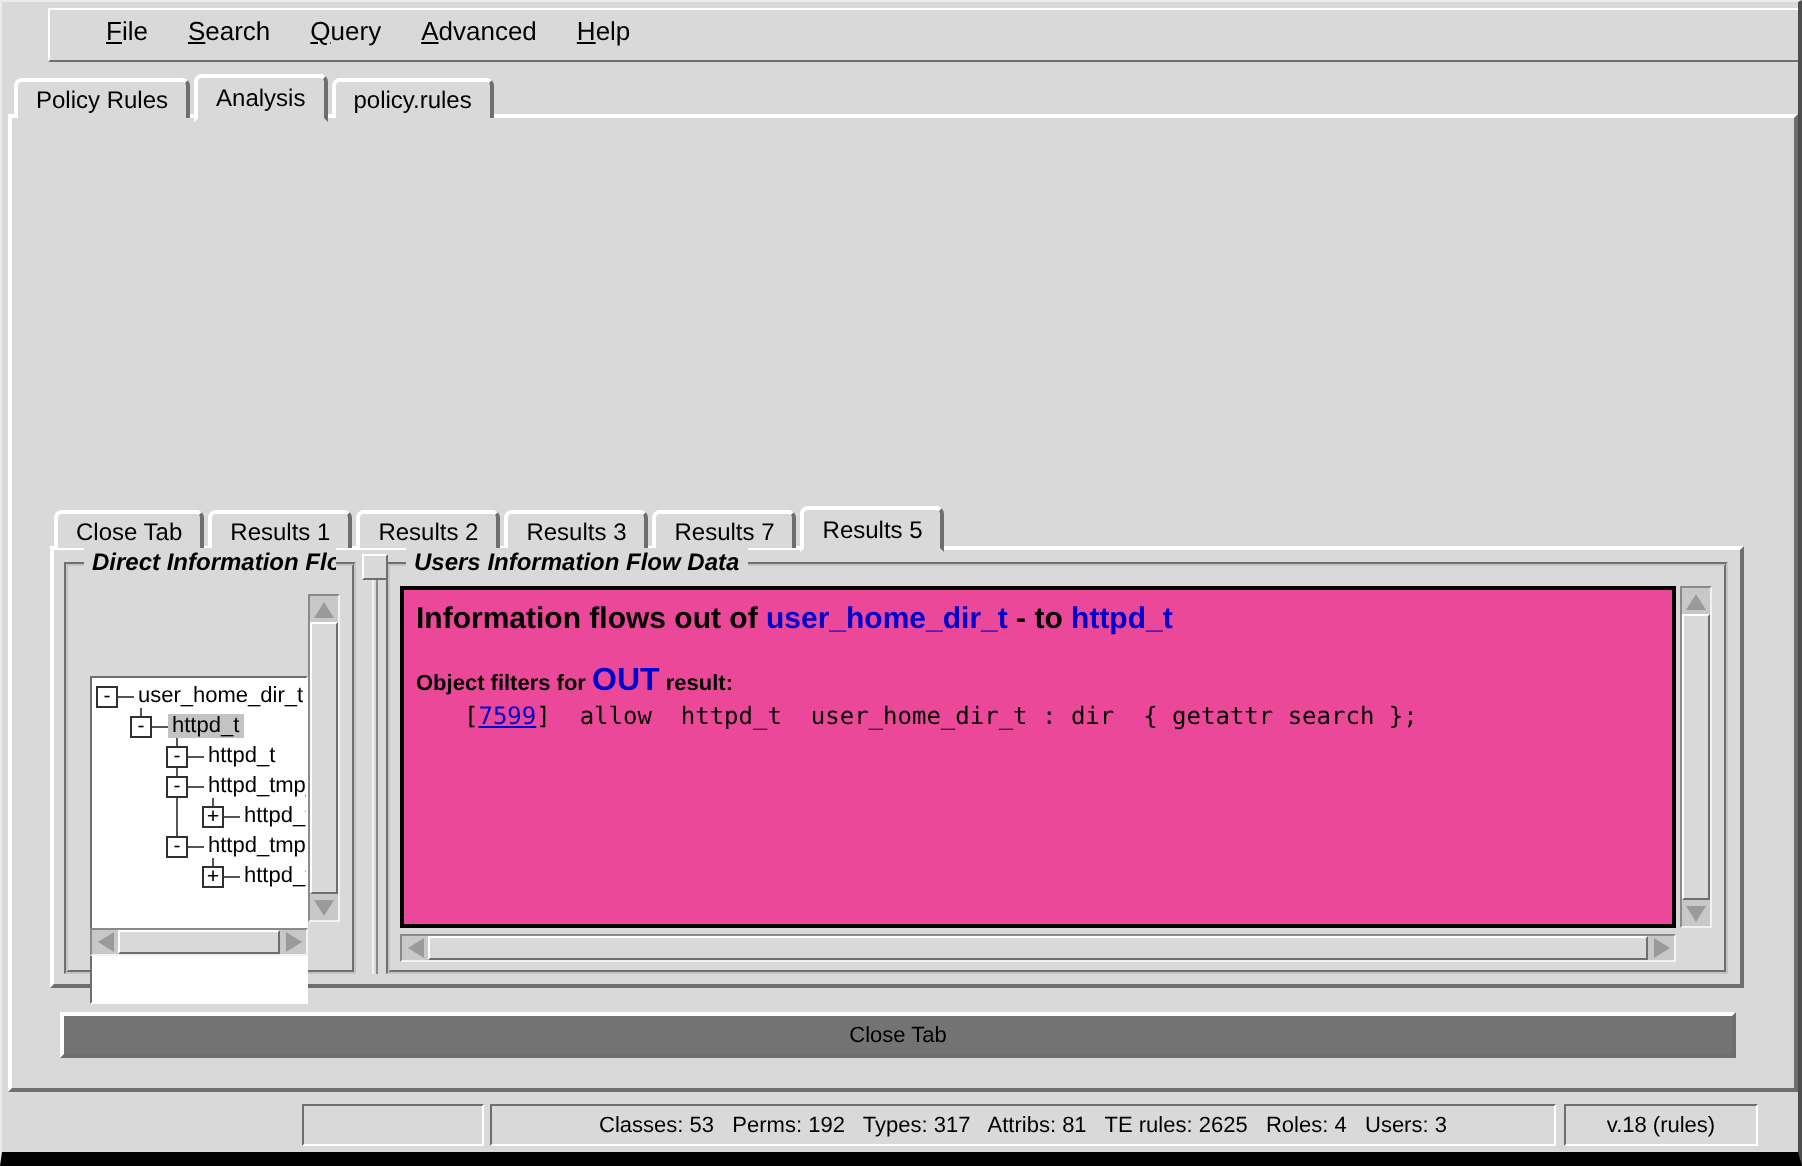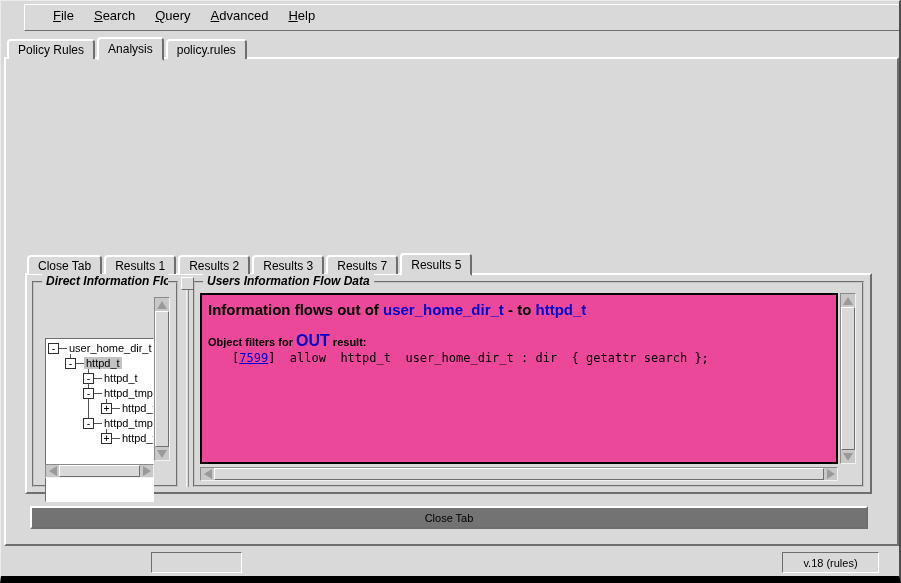--- a/index.html
+++ b/index.html
@@ -294,15 +294,16 @@
       </span>
     <span class="sb-thumb"></span>
     <span class="sb-btn">
         <i class="tri tri-right"></i>
       </span>
   </div>
 
   <div class="abs btn" style="left:29px;top:505px;width:838px;height:23px;z-index:2;font-size:11px;">Close Tab</div>
 
   <div class="statbox" style="left:150px;width:91px;"></div>
+  <div class="statbox" style="left:244px;width:533px;">Classes: 53   Perms: 192   Types: 317   Attribs: 81   TE rules: 2625   Roles: 4   Users: 3</div>
   <div class="statbox" style="left:781px;width:97px;">v.18 (rules)</div>
 
 </div>
 
 </body></html>

